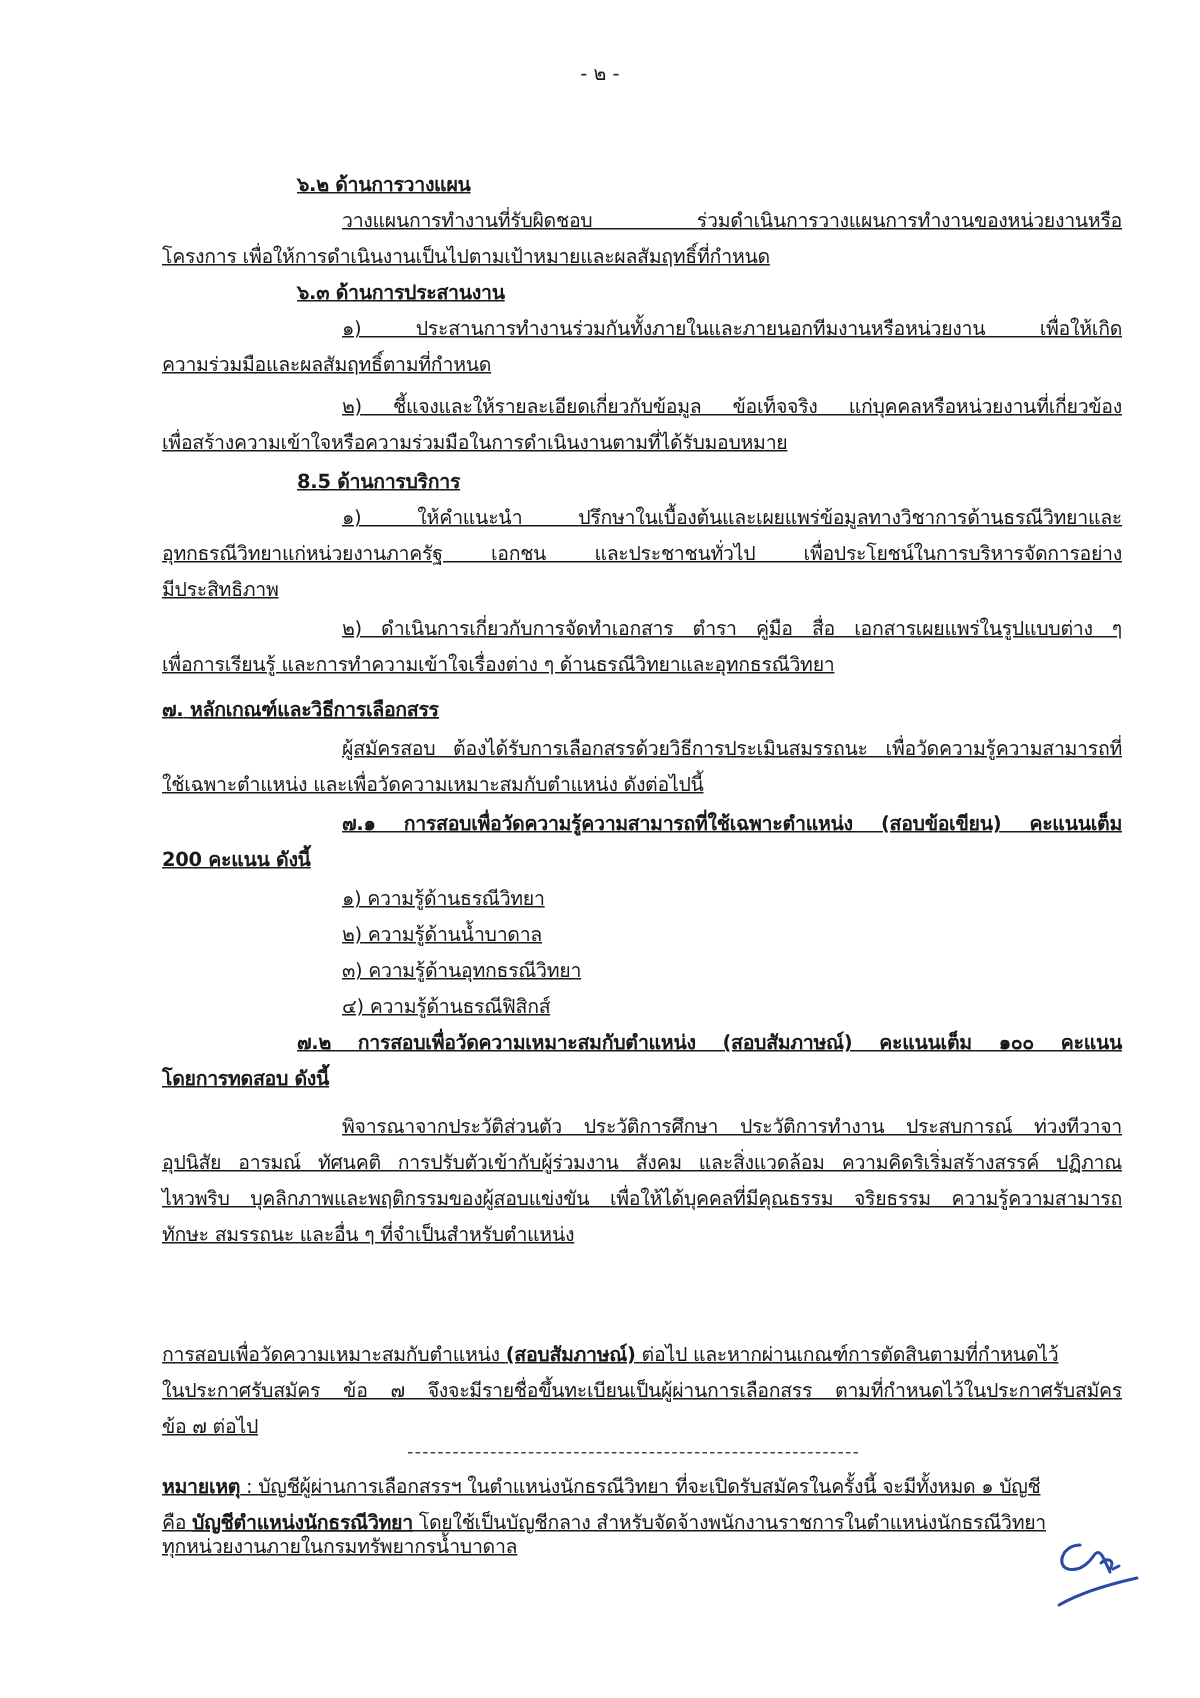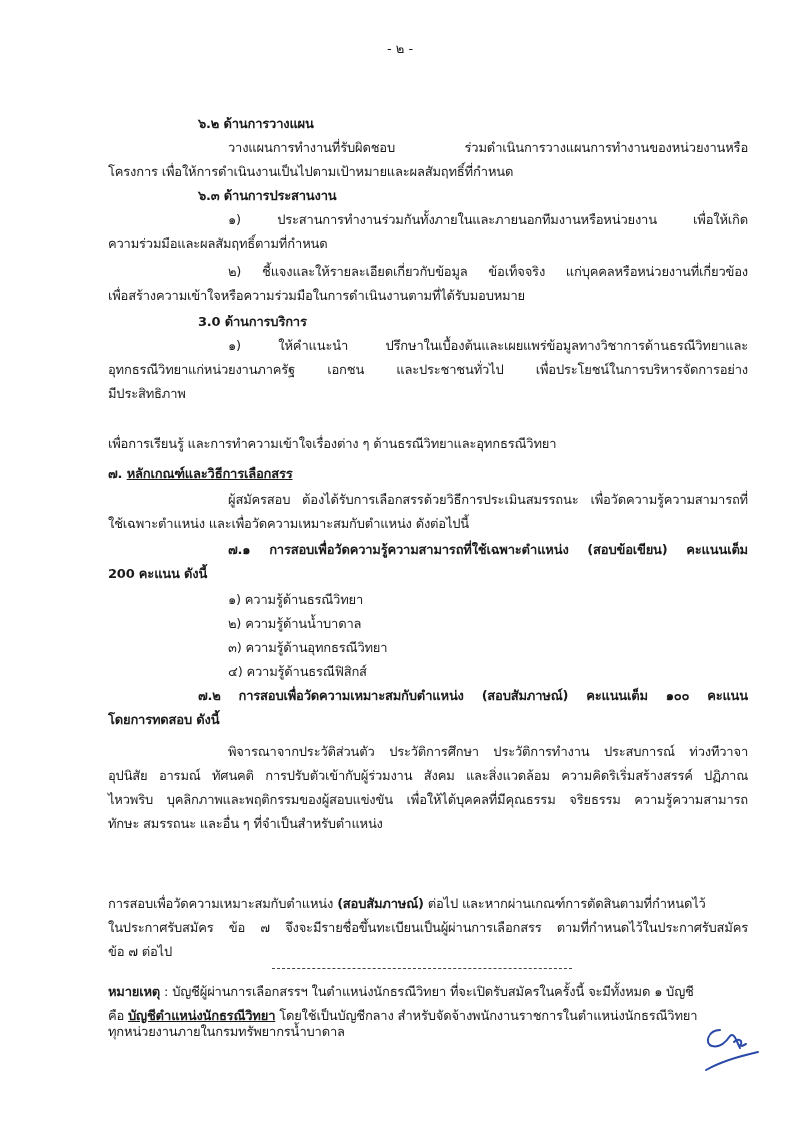--- a/index.html
+++ b/index.html
@@ -3,21 +3,21 @@
 <meta charset="utf-8">
 <style>
   html, body { margin: 0; padding: 0; background: #ffffff; }
   body {
     width: 800px; height: 1132px; position: relative; overflow: hidden;
     font-family: "DejaVu Sans", "Liberation Sans", sans-serif;
     color: #1a1a1a; font-size: 13px;
   }
   .page { position: absolute; left: 0; top: 0; width: 800px; height: 1132px; }
   .pnum { position: absolute; top: 38px; left: 0; width: 800px; text-align: center; font-size: 13px; }
-  .line { position: absolute; left: 108px; width: 640px; white-space: nowrap; line-height: 20px; font-size: 13px; letter-spacing: -0.2px; }
+  .line { position: absolute; left: 108px; width: 640px; white-space: nowrap; line-height: 20px; font-size: 13px; letter-spacing: -0.2px; text-decoration: underline; }
   .justify { text-align: justify; text-align-last: justify; }
   .ind1 { left: 198px; width: 550px; }
   .ind2 { left: 228px; width: 520px; }
   .b { font-weight: bold; }
   .u { text-decoration: underline; }
   .sep { position: absolute; top: 968px; left: 272px; width: 300px; border-top: 1px dashed #444; }
   .sig { position: absolute; left: 700px; top: 1026px; width: 62px; height: 48px; }
 </style>
 </head>
 <body>
@@ -28,24 +28,25 @@
   <div class="line ind1 b" style="top:114px">๖.๒ ด้านการวางแผน</div>
   <div class="line ind2 justify" style="top:138px">วางแผนการทำงานที่รับผิดชอบ ร่วมดำเนินการวางแผนการทำงานของหน่วยงานหรือ</div>
   <div class="line" style="top:162px">โครงการ เพื่อให้การดำเนินงานเป็นไปตามเป้าหมายและผลสัมฤทธิ์ที่กำหนด</div>
 
   <div class="line ind1 b" style="top:186px">๖.๓ ด้านการประสานงาน</div>
   <div class="line ind2 justify" style="top:210px">๑) ประสานการทำงานร่วมกันทั้งภายในและภายนอกทีมงานหรือหน่วยงาน เพื่อให้เกิด</div>
   <div class="line" style="top:234px">ความร่วมมือและผลสัมฤทธิ์ตามที่กำหนด</div>
   <div class="line ind2 justify" style="top:262px">๒) ชี้แจงและให้รายละเอียดเกี่ยวกับข้อมูล ข้อเท็จจริง แก่บุคคลหรือหน่วยงานที่เกี่ยวข้อง</div>
   <div class="line" style="top:286px">เพื่อสร้างความเข้าใจหรือความร่วมมือในการดำเนินงานตามที่ได้รับมอบหมาย</div>
 
-  <div class="line ind1 b" style="top:312px">3.0 ด้านการบริการ</div>
+  <div class="line ind1 b" style="top:312px">8.5 ด้านการบริการ</div>
   <div class="line ind2 justify" style="top:336px">๑) ให้คำแนะนำ ปรึกษาในเบื้องต้นและเผยแพร่ข้อมูลทางวิชาการด้านธรณีวิทยาและ</div>
   <div class="line justify" style="top:360px">อุทกธรณีวิทยาแก่หน่วยงานภาครัฐ เอกชน และประชาชนทั่วไป เพื่อประโยชน์ในการบริหารจัดการอย่าง</div>
   <div class="line" style="top:384px">มีประสิทธิภาพ</div>
+  <div class="line ind2 justify" style="top:410px">๒) ดำเนินการเกี่ยวกับการจัดทำเอกสาร ตำรา คู่มือ สื่อ เอกสารเผยแพร่ในรูปแบบต่าง ๆ</div>
   <div class="line" style="top:434px">เพื่อการเรียนรู้ และการทำความเข้าใจเรื่องต่าง ๆ ด้านธรณีวิทยาและอุทกธรณีวิทยา</div>
 
   <div class="line b" style="top:464px">
     <span>๗.</span>
     <span class="u">หลักเกณฑ์และวิธีการเลือกสรร</span>
   </div>
   <div class="line ind2 justify" style="top:490px">ผู้สมัครสอบ ต้องได้รับการเลือกสรรด้วยวิธีการประเมินสมรรถนะ เพื่อวัดความรู้ความสามารถที่</div>
   <div class="line" style="top:514px">ใช้เฉพาะตำแหน่ง และเพื่อวัดความเหมาะสมกับตำแหน่ง ดังต่อไปนี้</div>
 
   <div class="line ind2 justify b" style="top:540px">๗.๑ การสอบเพื่อวัดความรู้ความสามารถที่ใช้เฉพาะตำแหน่ง (สอบข้อเขียน) คะแนนเต็ม</div>

